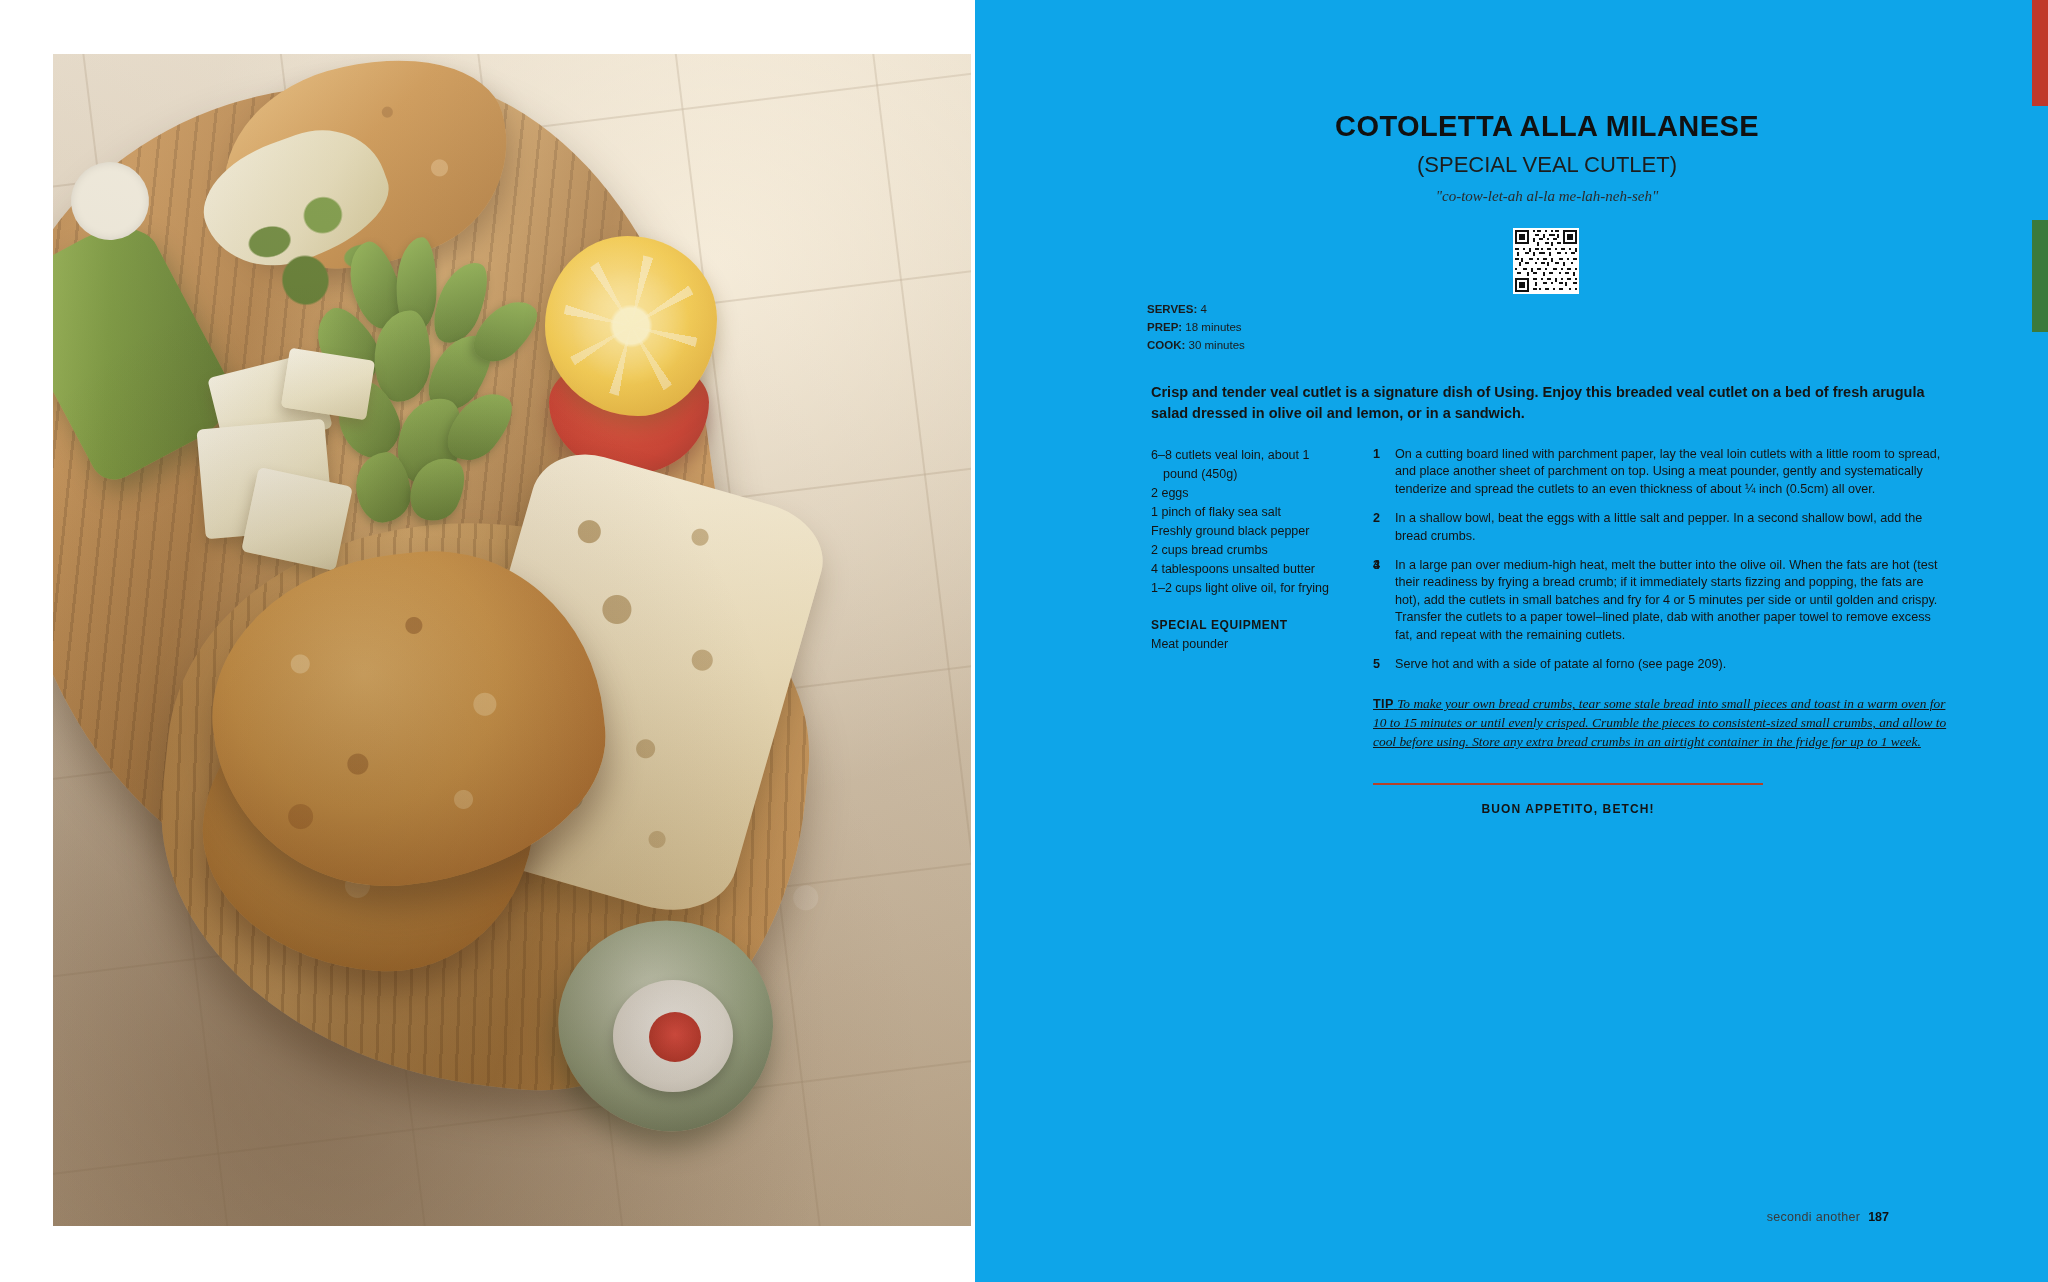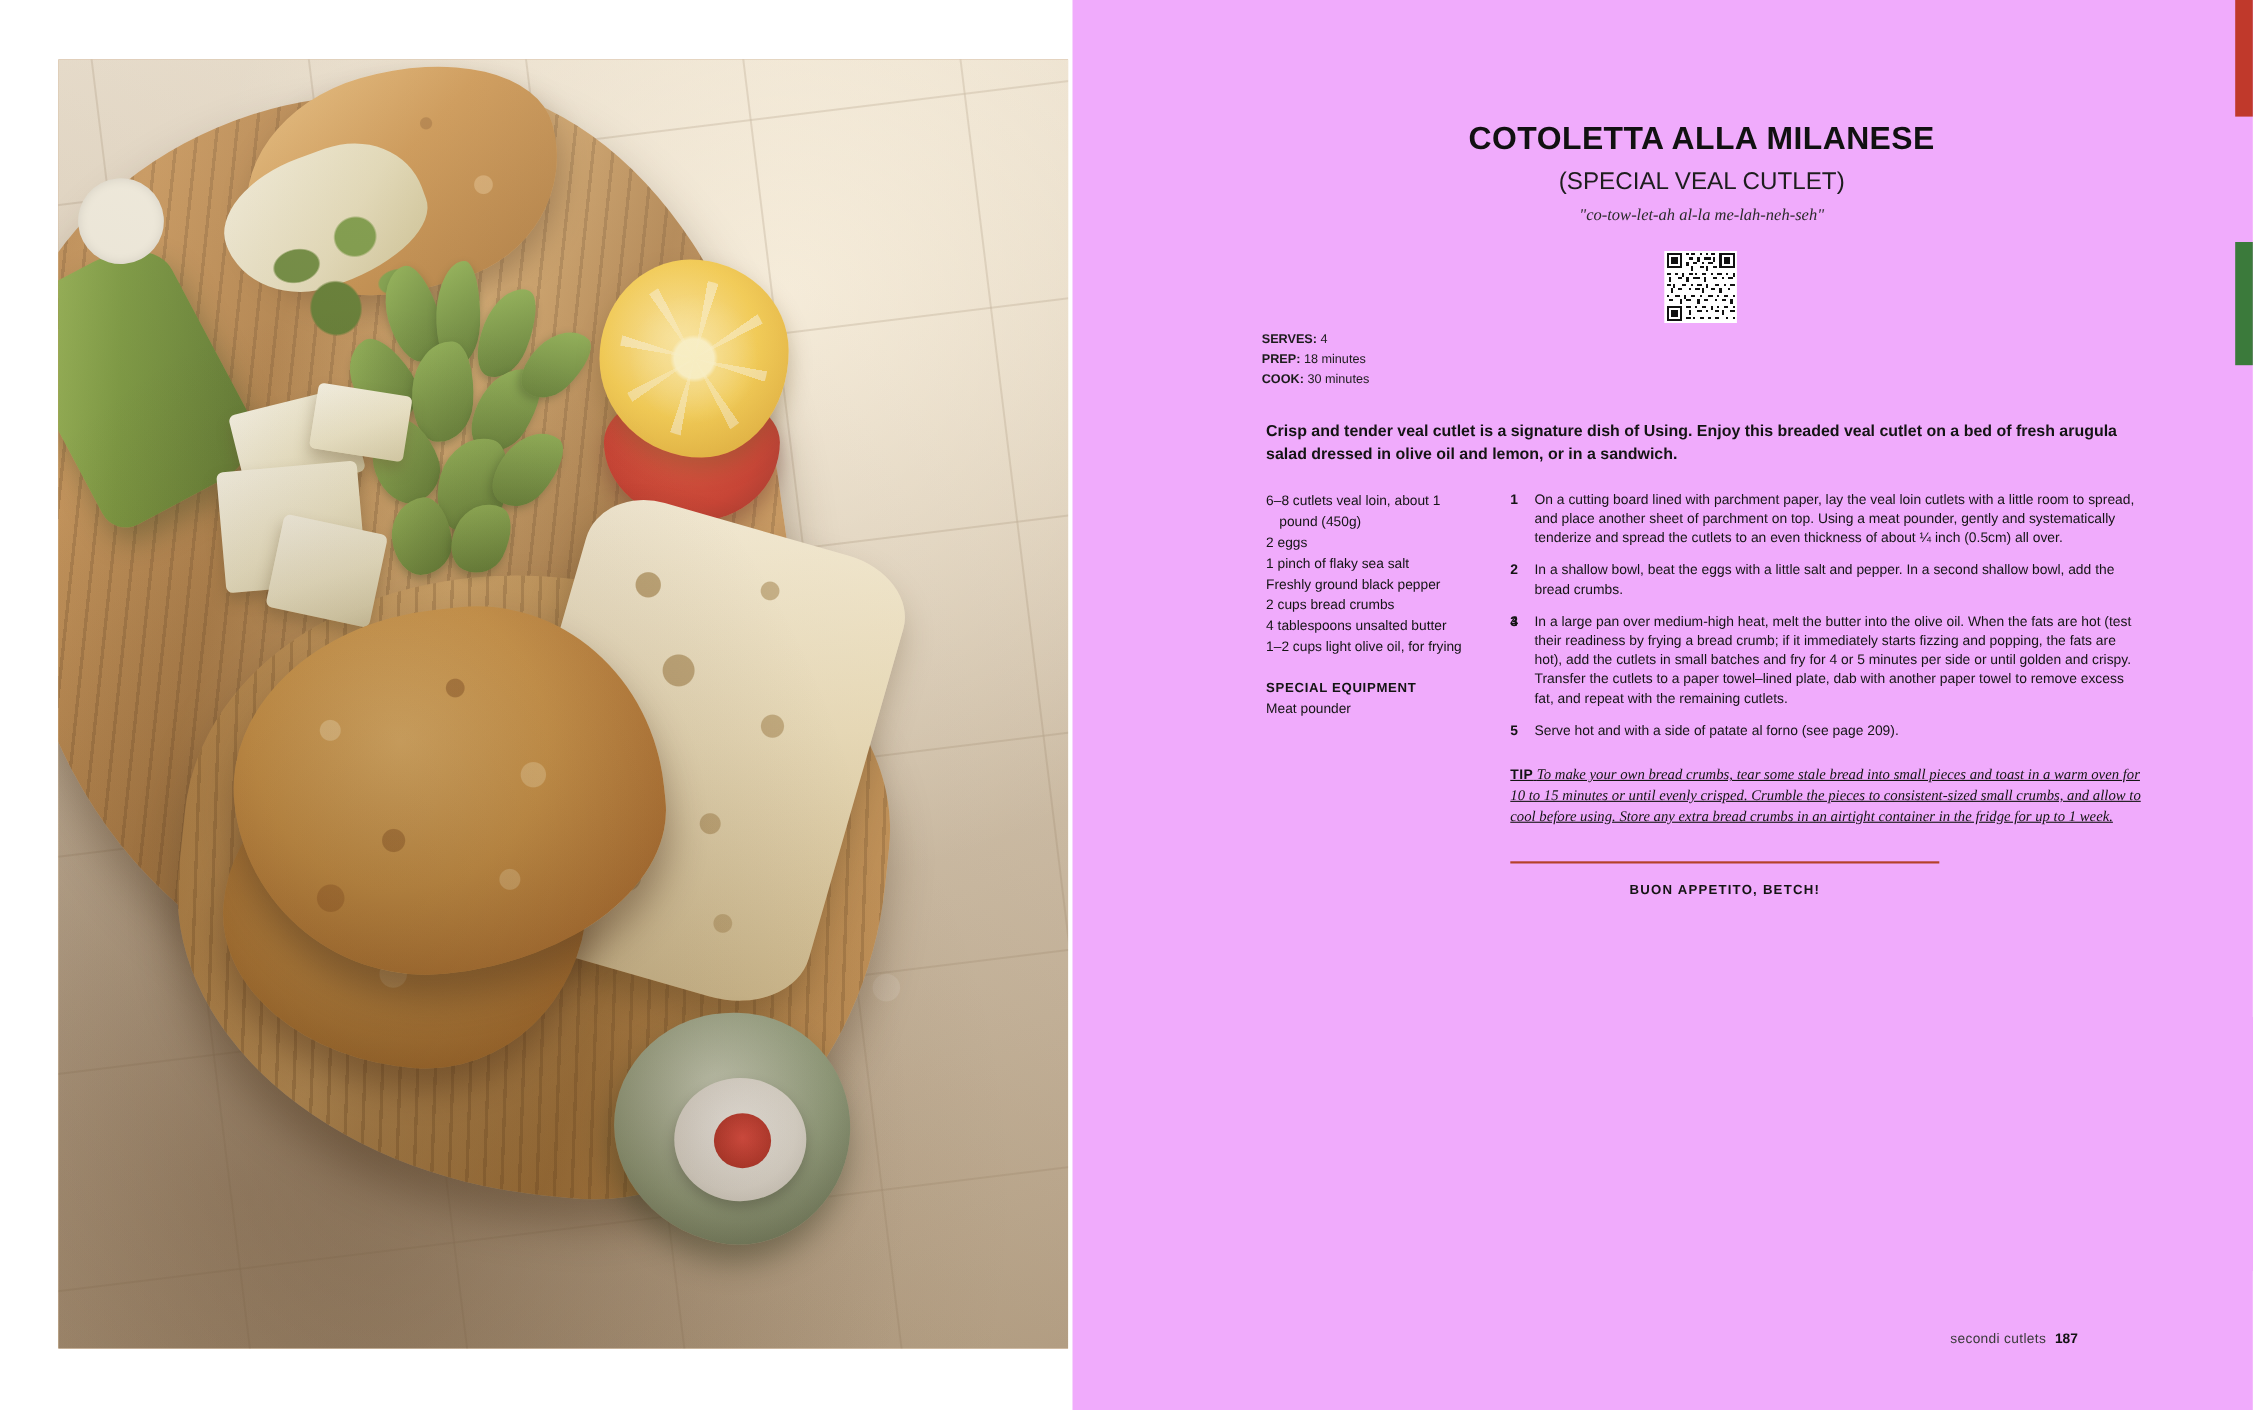--- a/index.html
+++ b/index.html
@@ -345,21 +345,21 @@
     pointer-events: none;
   }
 
   
   .recipe-page {
     position: absolute;
     left: 975px;
     top: 0;
     width: 1073px;
     height: 1282px;
-    background: #f0abfc;
+    background: #0ea5e9;
   }
   .recipe-inner {
     position: absolute;
     left: 172px;
     top: 0;
     width: 800px;
     height: 1282px;
   }
 
   .title {
@@ -781,20 +781,20 @@
             <b>TIP</b>
             <span>To make your own bread crumbs, tear some stale bread into small pieces and toast in a warm oven for 10 to 15 minutes or until evenly crisped. Crumble the pieces to consistent-sized small crumbs, and allow to cool before using. Store any extra bread crumbs in an airtight container in the fridge for up to 1 week.</span>
           </div>
 
           <div class="rule"></div>
           <div class="signoff">BUON APPETITO, BETCH!</div>
         </div>
       </div>
 
       <div class="folio">
-        <span class="chapter">secondi cutlets</span><span class="pagenum">187</span>
+        <span class="chapter">secondi another</span><span class="pagenum">187</span>
       </div>
     </div>
 
     <div class="tab tab-red"></div>
     <div class="tab tab-green"></div>
   </div>
 </div>
 
 </body></html>

